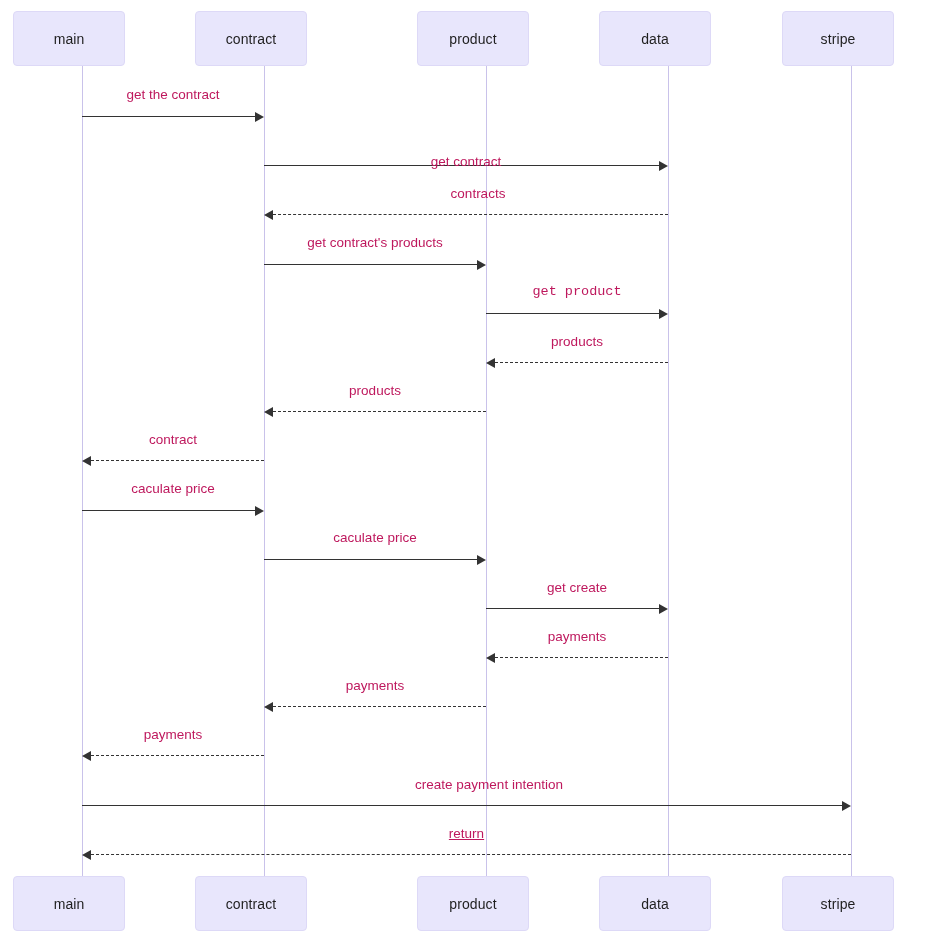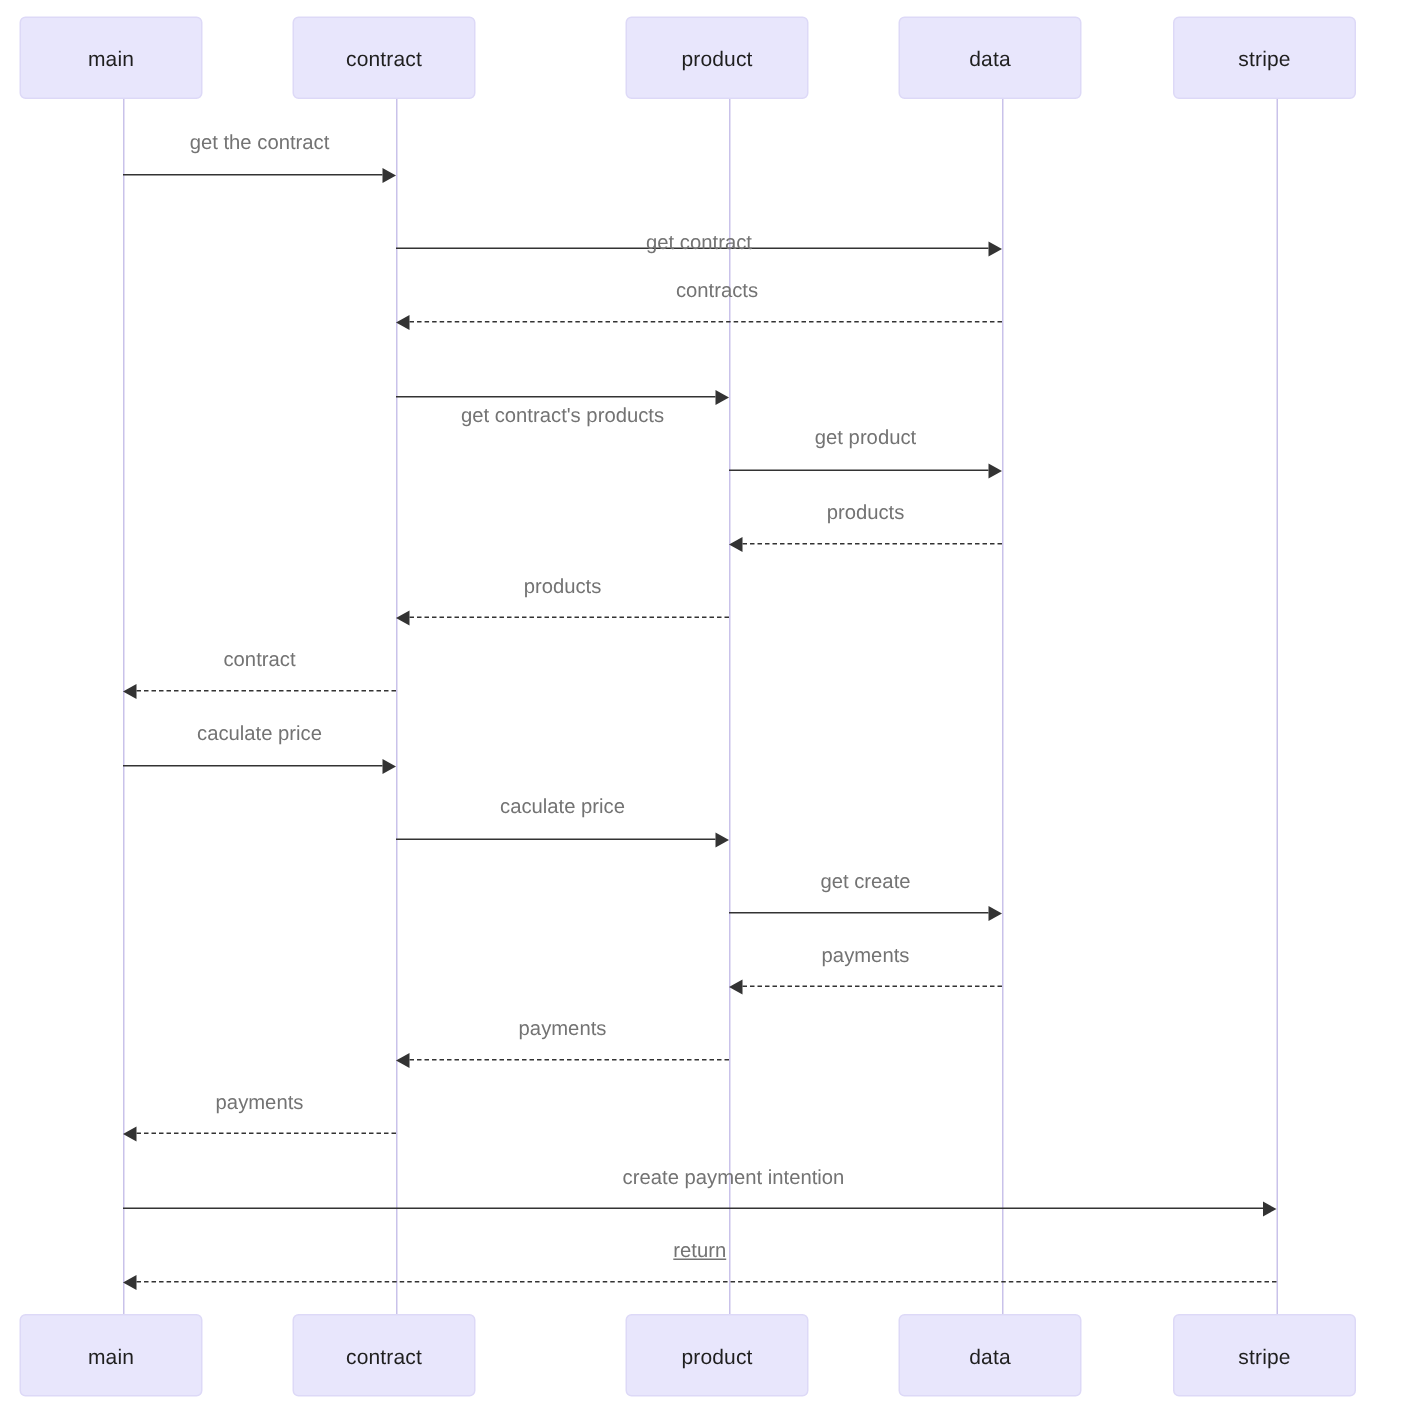--- a/index.html
+++ b/index.html
@@ -18,21 +18,21 @@
     overflow: hidden;
   }
   .lifeline {
     position: absolute;
     width: 1px;
     background: #c9c2ea;
   }
   .participant-box {
     position: absolute;
     box-sizing: border-box;
-    width: 122px;
+    width: 112px;
     height: 55px;
     background: #e8e6fc;
     border: 1px solid #ddd9f7;
     border-radius: 4px;
     display: flex;
     align-items: center;
     justify-content: center;
   }
   .participant-label {
     font-size: 14px;
@@ -60,21 +60,21 @@
     border-left: 9px solid #333333;
   }
   .arrow-head.left {
     border-top: 5px solid transparent;
     border-bottom: 5px solid transparent;
     border-right: 9px solid #333333;
   }
   .msg-label {
     position: absolute;
     font-size: 13.5px;
-    color: #737373;
+    color: #be185d;
     font-family: "Liberation Sans", sans-serif;
     text-align: center;
     white-space: nowrap;
     transform: translateX(-50%);
     line-height: 1;
   }
 </style>
 </head>
 <body>
 
@@ -125,26 +125,26 @@
       <div class="msg-label" style="left: 466px; top: 155px;">get contract</div>
     </div>
     <div>
       <div class="msg-line dashed" style="left: 273px; top: 214px; width: 395px;"></div>
       <div class="arrow-head left" style="top: 210px; left: 264px;"></div>
       <div class="msg-label" style="left: 466px; top: 187px; margin-left: 12px;">contracts</div>
     </div>
     <div>
       <div class="msg-line" style="left: 264px; top: 264px; width: 213px;"></div>
       <div class="arrow-head right" style="top: 260px; left: 477px;"></div>
-      <div class="msg-label" style="left: 375px; top: 236px; margin-top: 34px;">get contract's products</div>
+      <div class="msg-label" style="left: 375px; top: 236px;">get contract's products</div>
     </div>
     <div>
       <div class="msg-line" style="left: 486px; top: 313px; width: 173px;"></div>
       <div class="arrow-head right" style="top: 309px; left: 659px;"></div>
-      <div class="msg-label" style="left: 577px; top: 285px;">get product</div>
+      <div class="msg-label" style="left: 577px; top: 285px; font-family: Liberation Mono, monospace;">get product</div>
     </div>
     <div>
       <div class="msg-line dashed" style="left: 495px; top: 362px; width: 173px;"></div>
       <div class="arrow-head left" style="top: 358px; left: 486px;"></div>
       <div class="msg-label" style="left: 577px; top: 335px;">products</div>
     </div>
     <div>
       <div class="msg-line dashed" style="left: 273px; top: 411px; width: 213px;"></div>
       <div class="arrow-head left" style="top: 407px; left: 264px;"></div>
       <div class="msg-label" style="left: 375px; top: 384px;">products</div>

